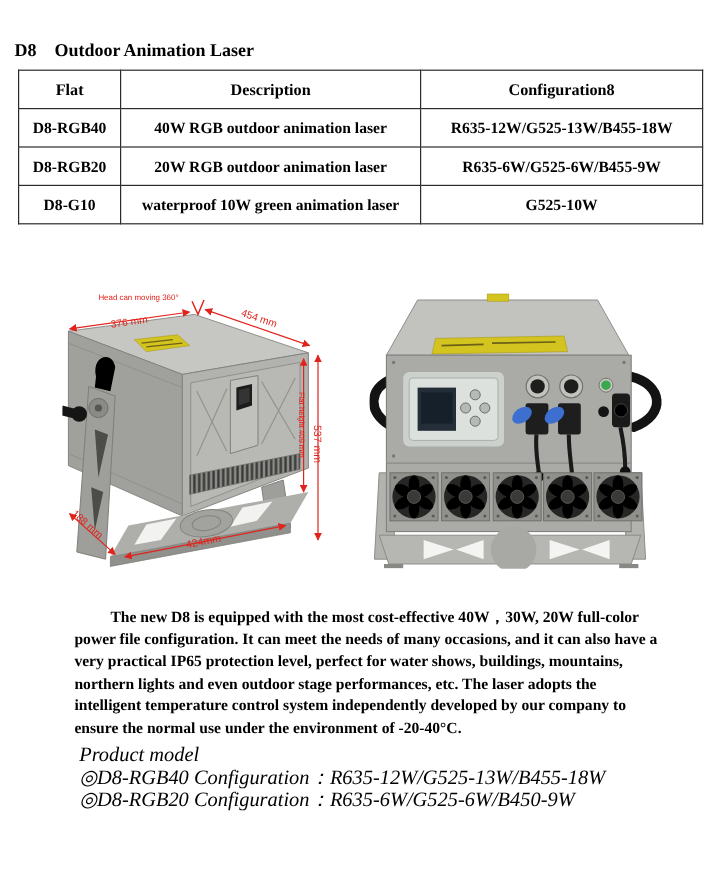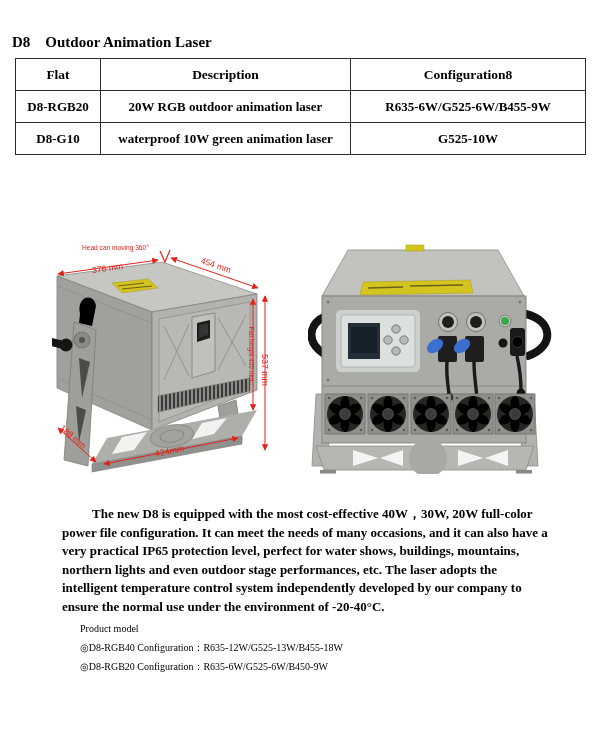--- a/index.html
+++ b/index.html
@@ -10,21 +10,21 @@
   table.spec{position:absolute;top:58px;left:15px;width:570px;
              border-collapse:collapse;table-layout:fixed;}
   table.spec th,table.spec td{border:1.6px solid #2b2b2b;text-align:center;
              vertical-align:middle;font-weight:bold;font-size:13px;height:31px;padding:0;}
   table.spec th{font-size:13.5px;}
   .fig{position:absolute;}
   .fig-left{left:52px;top:238px;}
   .fig-right{left:308px;top:244px;}
   .desc{position:absolute;left:62px;top:492px;width:489px;
         font-size:13px;line-height:18.6px;font-weight:bold;text-indent:30px;}
-  .pm{position:absolute;left:80px;top:619px;font-size:10px;line-height:19px;}
+  .pm{position:absolute;left:66px;top:619px;font-size:17px;line-height:19px;font-style:italic;}
   .pm-heading{font-weight:normal;}
   .pm-item{white-space:nowrap;}
   svg text.red{fill:#e0231c;font-family:"Liberation Sans",sans-serif;}
 </style>
 </head>
 <body>
 
 <div class="page">
 
   <h1 class="title">D8　Outdoor Animation Laser</h1>
@@ -33,20 +33,25 @@
     <colgroup>
         <col style="width:85px">
         <col style="width:250px">
         <col style="width:235px">
       </colgroup>
     <tbody>
         <tr>
       <th>Flat</th>
       <th>Description</th>
       <th>Configuration8</th>
+    </tr>
+    <tr>
+      <td>D8-RGB40</td>
+      <td>40W RGB outdoor animation laser</td>
+      <td>R635-12W/G525-13W/B455-18W</td>
     </tr>
     <tr>
       <td>D8-RGB20</td>
       <td>20W RGB outdoor animation laser</td>
       <td>R635-6W/G525-6W/B455-9W</td>
     </tr>
     <tr>
       <td>D8-G10</td>
       <td>waterproof 10W green animation laser</td>
       <td>G525-10W</td>

